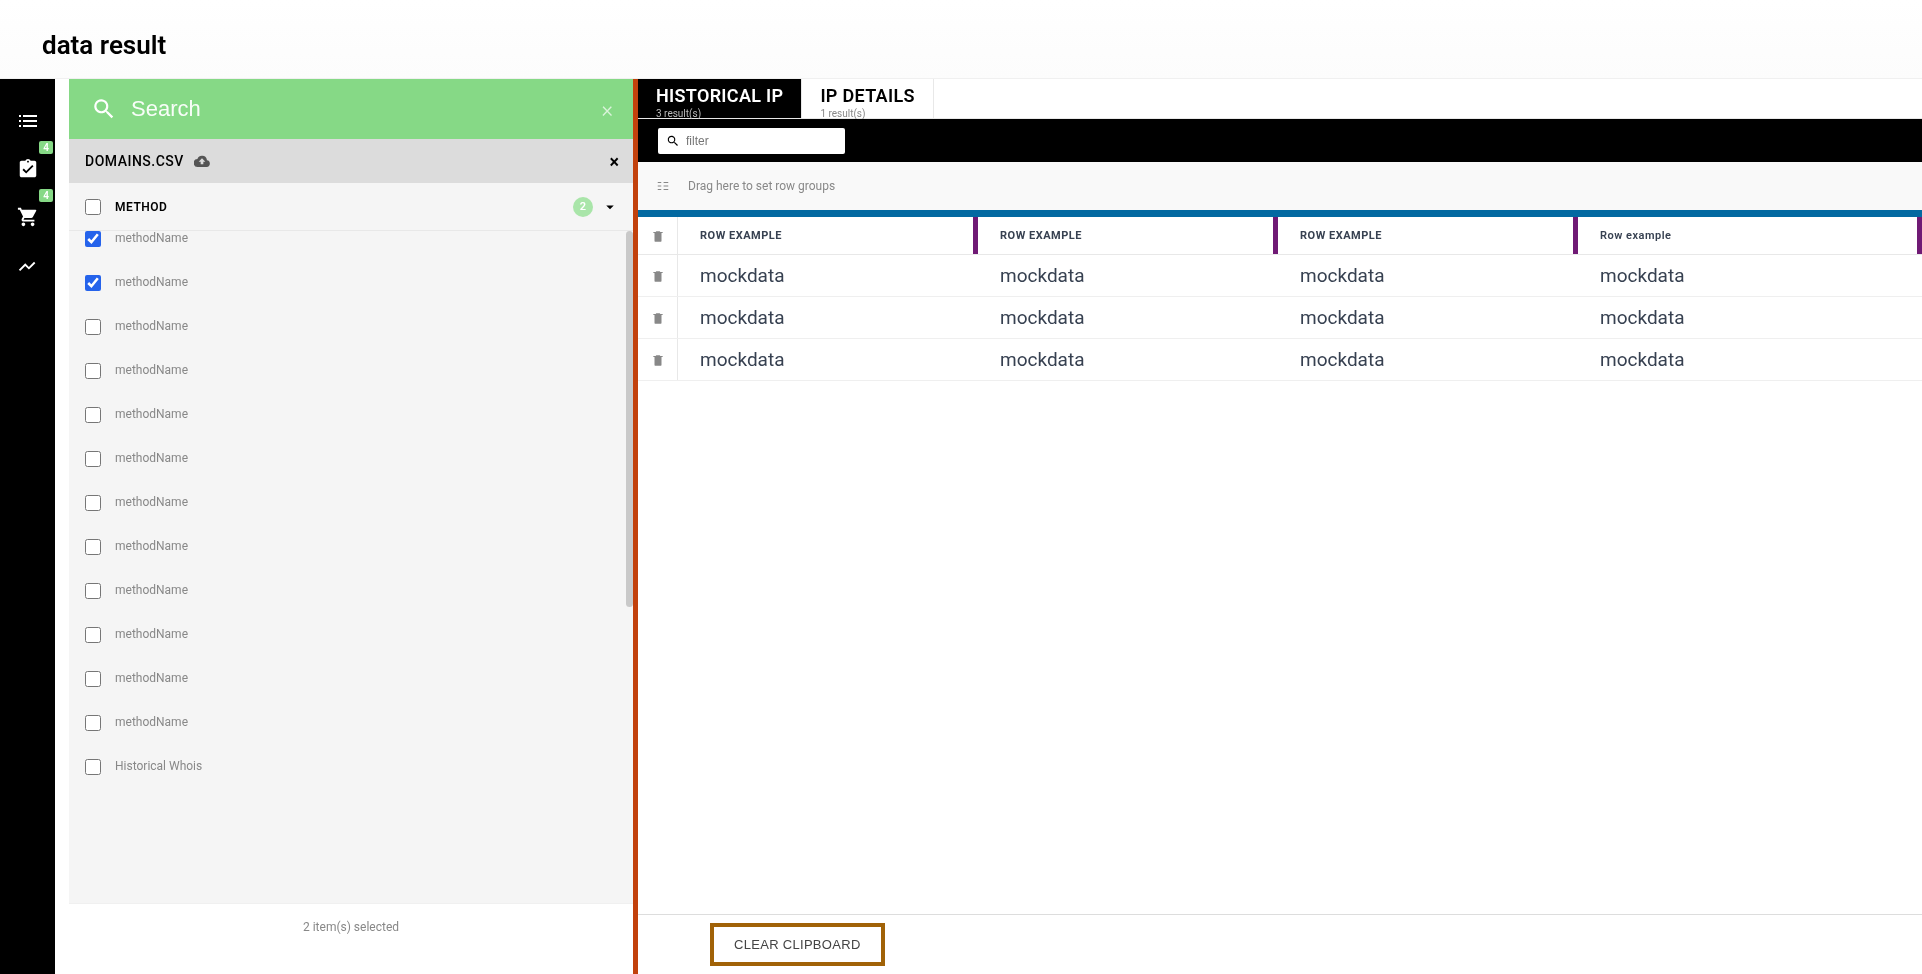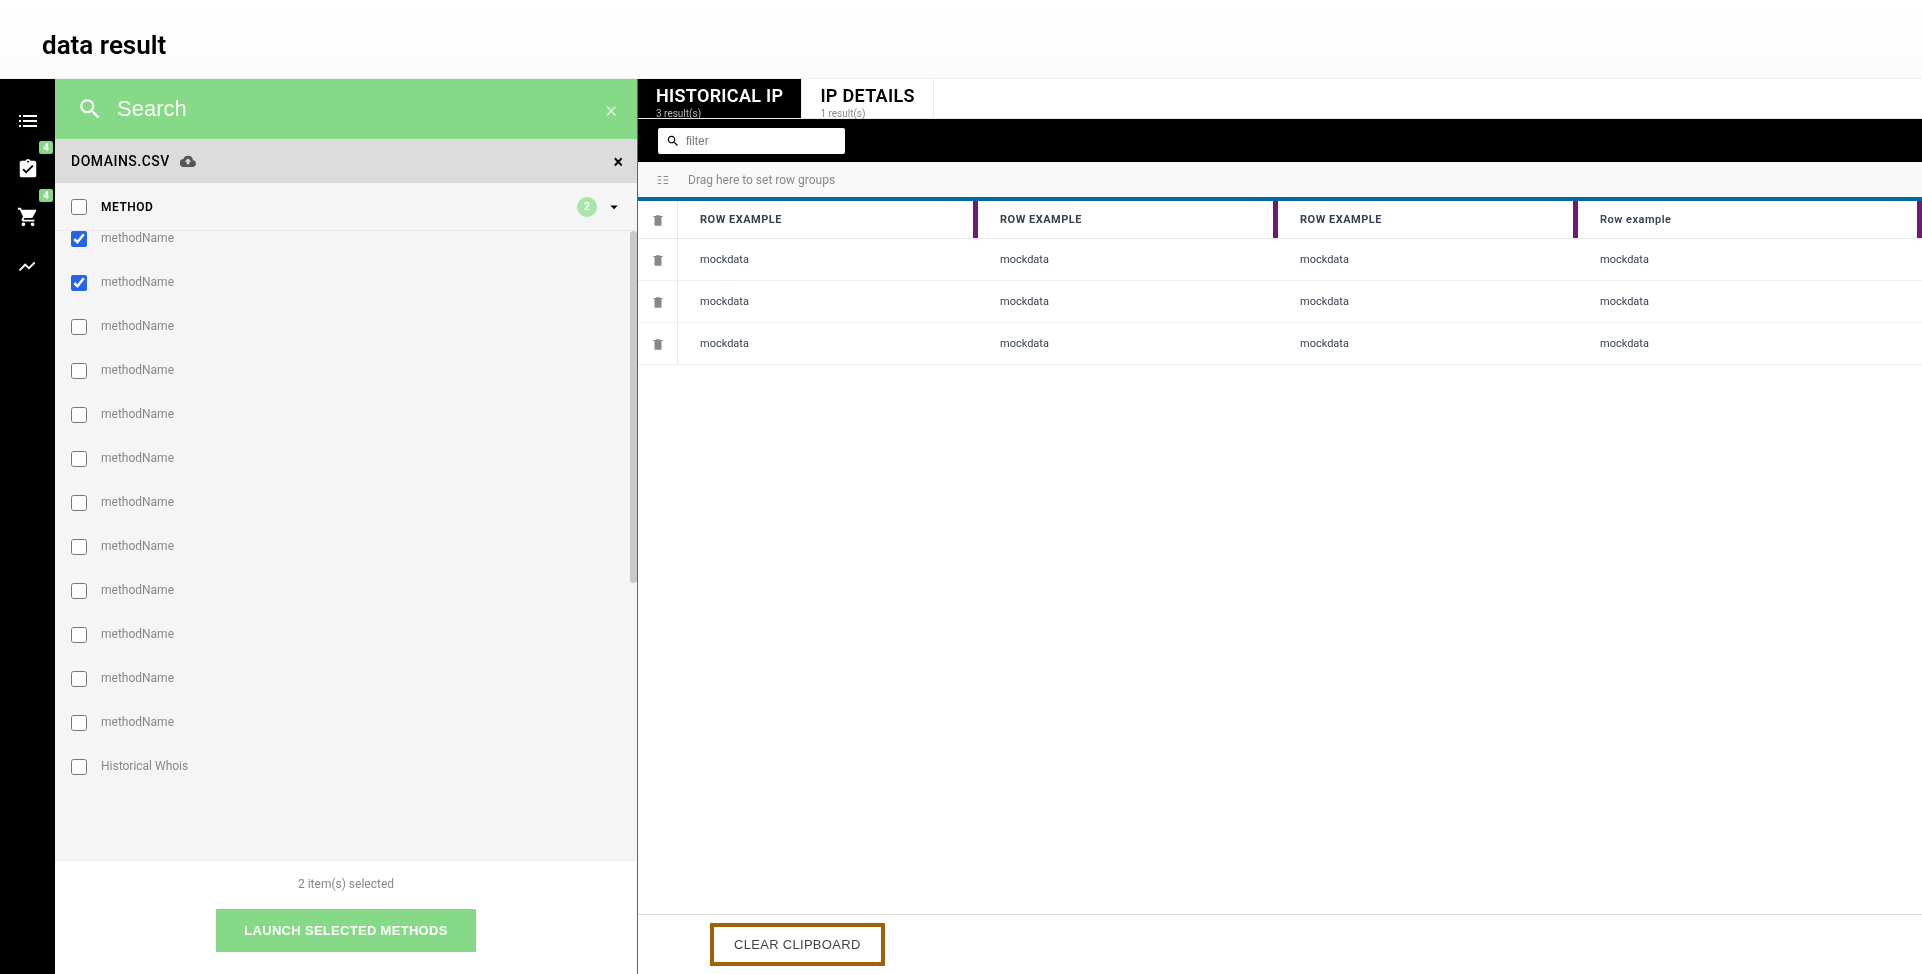--- a/index.html
+++ b/index.html
@@ -7,21 +7,21 @@
 .topbar { height: 79px; background: linear-gradient(to bottom, #ffffff 0%, #fcfcfc 100%); padding: 30px 0 0 42px; border-bottom: 1px solid #f0f0f0; }
 .app-title { font-size: 26px; font-weight: 600; color: #000; }
 
 .main-container { display: flex; height: calc(100% - 79px); }
 
 .sidebar-rail { width: 55px; background: #000; display: flex; flex-direction: column; align-items: center; padding-top: 18px; position: relative; }
 .rail-item { width: 100%; height: 48px; display: flex; align-items: center; justify-content: center; cursor: pointer; position: relative; }
 .rail-item svg { fill: #fff; }
 .rail-badge { position: absolute; top: -4px; right: 2px; background: #86d986; color: #fff; font-size: 10px; font-weight: 600; padding: 1px 4px; border-radius: 2px; min-width: 14px; text-align: center; }
 
-.left-panel { width: 583px; background: #fff; display: flex; flex-direction: column; border-right: 1px solid #c2410c; position: relative; }
+.left-panel { width: 583px; background: #fff; display: flex; flex-direction: column; border-right: 5px solid #c2410c; position: relative; padding-left: 14px; }
 .search-bar { height: 60px; background: #86d986; display: flex; align-items: center; padding: 0 20px 0 22px; }
 .search-bar svg { fill: #fff; margin-right: 14px;}
 .search-input { flex: 1; background: transparent; border: none; font-size: 22px; color: #fff; outline: none; }
 .search-input::placeholder { color: #fff; opacity: .95;}
 .search-clear { color: #fff; opacity: .7; font-size: 22px; cursor: pointer; font-weight: 300; }
 
 .file-header { height: 44px; background: #dcdcdc; display: flex; align-items: center; padding: 0 14px 0 16px; }
 .file-name { font-size: 14px; font-weight: 500; color: #000; letter-spacing: .5px; }
 .file-upload-icon { margin-left: 10px; }
 .file-close { margin-left: auto; color: #000; font-size: 18px; cursor: pointer; font-weight: 600; }
@@ -48,34 +48,34 @@
 .tab.active { background: #000; color: #fff; }
 .tab-title { font-size: 18px; font-weight: 600; letter-spacing: .3px; }
 .tab-sub { font-size: 10px; color: #888; margin-top: 2px;}
 .tab.active .tab-sub { color: #bbb; }
 
 .filter-row { height: 43px; background: #000; display: flex; align-items: center; padding: 0 20px; }
 .filter-box { background: #fff; display: flex; align-items: center; height: 26px; width: 187px; padding: 0 8px; border-radius: 2px; }
 .filter-box input { border: none; outline: none; font-size: 12px; flex: 1; }
 .filter-box svg { fill: #000; margin-right: 6px;}
 
-.drag-row { height: 39px; background: #f9f9f9; display: flex; align-items: center; padding: 0 18px; border-bottom: 4px solid #0369a1; }
+.drag-row { height: 55px; background: #f9f9f9; display: flex; align-items: center; padding: 0 18px; border-bottom: 7px solid #0369a1; }
 .drag-icon { margin-right: 18px; }
 .drag-text { font-size: 12px; color: #888; }
 
 .grid-header { height: 38px; display: flex; align-items: center; border-bottom: 1px solid #e8e8e8; }
 .col-trash { width: 40px; display:flex; justify-content:center; border-right: 1px solid #e8e8e8; height: 100%; align-items: center;}
 .col-h { font-size: 11px; font-weight: 700; color: #374151; letter-spacing: .5px; padding-left: 22px; border-right: 5px solid #701a75; height: 100%; display:flex; align-items:center;}
 .c1,.c2,.c3 { width: 300px; }
 .c4 { flex: 1; }
 
 .grid-body { flex: 1; }
 .grid-row { height: 42px; display: flex; align-items: center; border-bottom: 1px solid #efefef; }
 .grid-row .col-trash svg { fill:#888; width:14px; height:14px;}
-.cell { font-size: 11px; color: #374151; padding-left: 22px; }
+.cell { font-size: 19px; color: #374151; padding-left: 22px; }
 .cell.c1 { color: #374151; }
 
 .bottom-bar { height: 60px; display: flex; align-items: center; padding-left: 72px; border-top: 1px solid #ddd; }
 .clear-btn { background: #fff; border: 4px solid #a16207; color: #444; font-size: 13px; font-weight: 500; padding: 10px 20px; cursor: pointer; letter-spacing: .3px;}
 
 svg { display: block; }
 input[type=checkbox]{ cursor: pointer;}
 </style>
 </head>
 <body>
@@ -206,21 +206,20 @@
           <span class="method-name">methodName</span>
         </div>
         <div class="method-item">
           <input type="checkbox" style="">
           <span class="method-name">Historical Whois</span>
         </div>
       </div>
 
     <div class="left-footer">
       <span class="selected-text">2 item(s) selected</span>
-      <button class="launch-btn">LAUNCH SELECTED METHODS</button>
     </div>
   </div>
 
   <div class="right-panel">
 
     <div class="tabs-row" id="tabs-row">
         <div class="tab active">
           <div class="tab-title">HISTORICAL IP</div>
           <div class="tab-sub">3 result(s)</div>
         </div>

